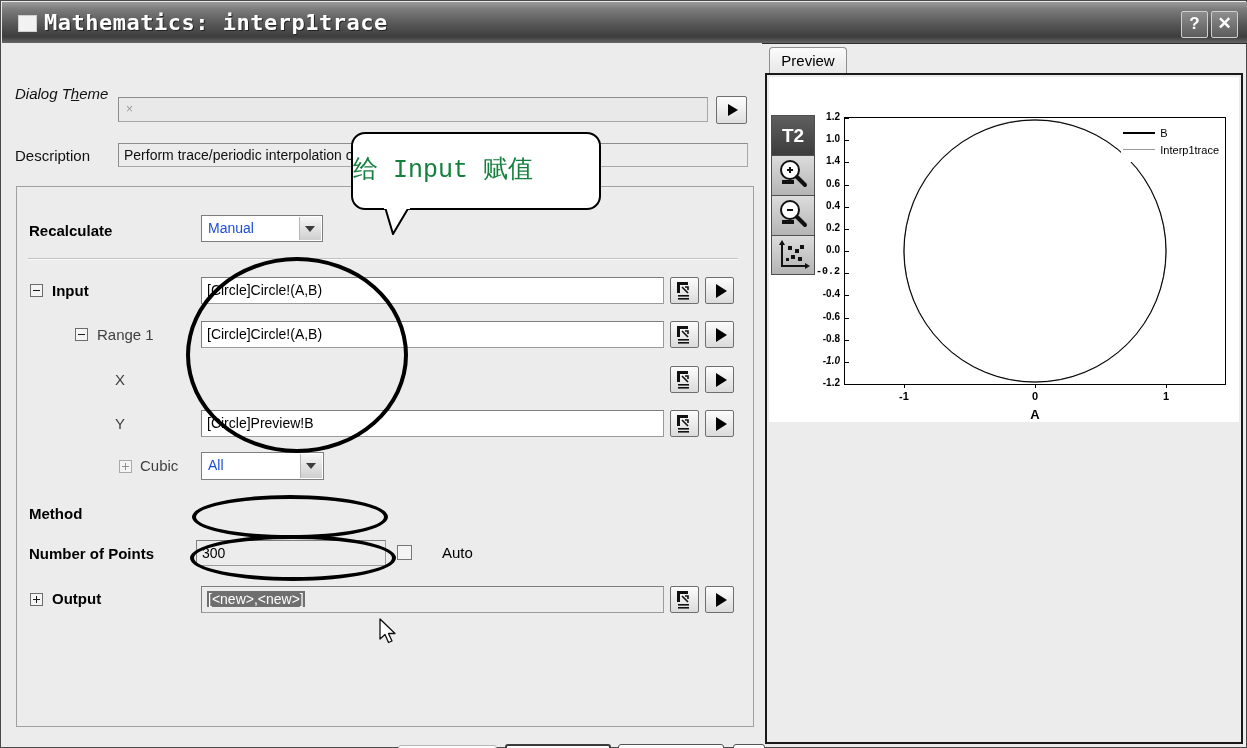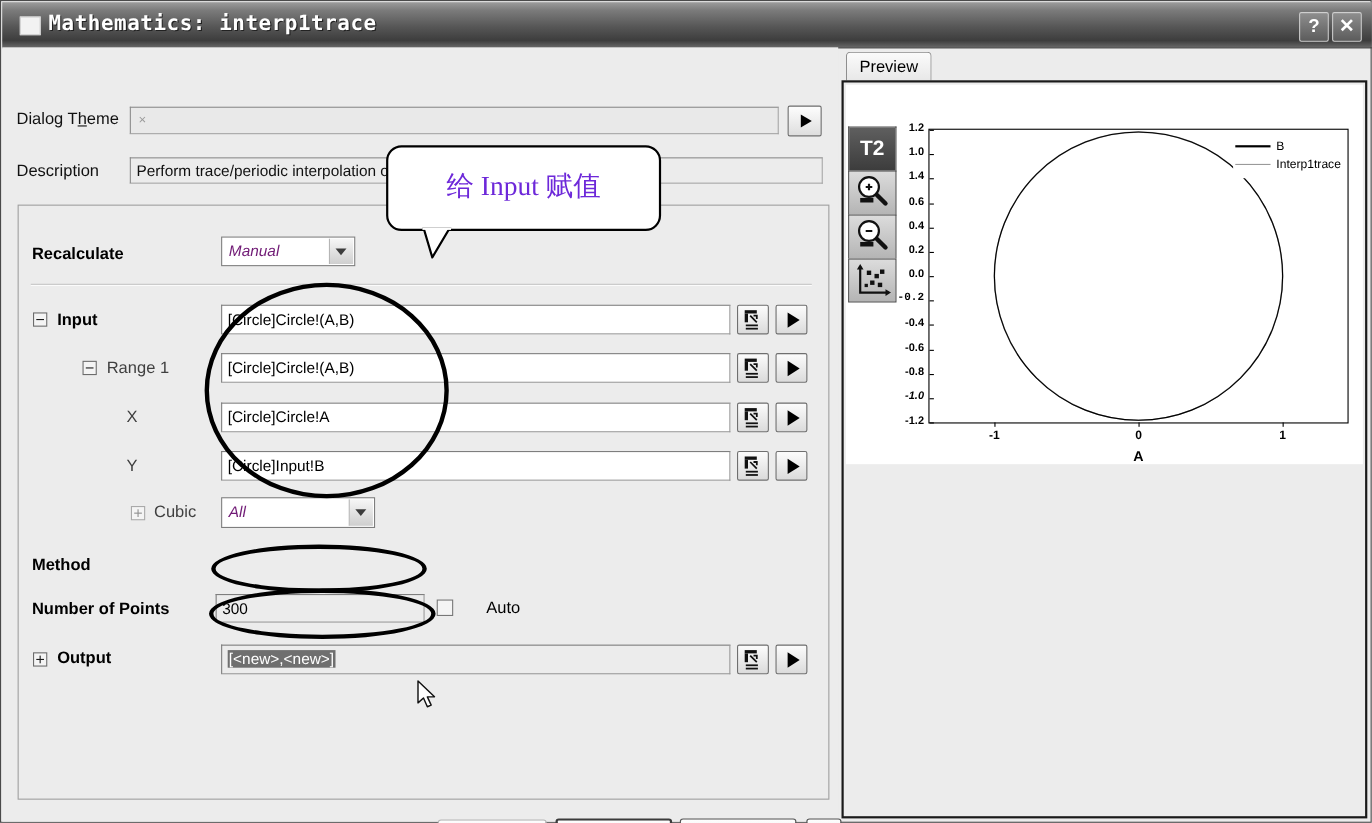--- a/index.html
+++ b/index.html
@@ -35,21 +35,21 @@
     left: 16px; top: 13px;
     width: 17px; height: 15px;
     background: #f2f2f2;
     border: 1px solid #d0d0d0;
   }
   #title-text {
     position: absolute;
     left: 42px; top: 8px;
     color: #ffffff;
     font-family: "DejaVu Sans Mono", monospace;
-    font-size: 19px;
+    font-size: 22px;
     font-weight: bold;
     letter-spacing: 0.5px;
     white-space: nowrap;
     text-shadow: 1px 1px 0 #222;
   }
   .titlebtn {
     position: absolute;
     top: 9px;
     width: 25px; height: 25px;
     background: linear-gradient(to bottom, #8e8e8e, #5c5c5c);
@@ -75,21 +75,21 @@
   }
 
   .hdr-label {
     position: absolute;
     font-size: 15px;
     color: #111;
     font-family: "Liberation Sans", sans-serif;
   }
   .hdr-label u { text-decoration: underline; }
 
-  #theme-label { left: 13px; top: 57px; }
+  #theme-label { left: 13px; top: 42px; font-style: italic; }
   #theme-input {
     position: absolute;
     left: 116px; top: 54px;
     width: 590px; height: 25px;
     box-sizing: border-box;
     background: #e9e9e9;
     border: 1px solid #a7a7a7;
     border-top-color: #8d8d8d;
     border-left-color: #8d8d8d;
     font-size: 12px;
@@ -212,24 +212,23 @@
     position: absolute;
     box-sizing: border-box;
     background: #ffffff;
     border: 1px solid #7e7e7e;
     cursor: pointer;
   }
   .combo .cval {
     position: absolute;
     left: 6px; top: 4px;
     font-size: 14px;
-    color: #701a75;
+    color: #1d4ed8;
     font-family: "Liberation Sans", sans-serif;
     white-space: nowrap;
-    font-style: italic;
   }
   .combo .cbtn {
     position: absolute;
     right: 1px; top: 1px;
     bottom: 1px;
     width: 21px;
     background: linear-gradient(to bottom, #f6f6f6, #cfcfcf);
     border-left: 1px solid #b5b5b5;
   }
   .combo .cbtn::after {
@@ -294,24 +293,23 @@
     width: 250px; height: 78px;
     box-sizing: border-box;
     background: #ffffff;
     border: 2px solid #000;
     border-radius: 14px;
     z-index: 40;
   }
   #callout-text {
     position: absolute;
     left: 0; right: 0; top: 18px;
-    text-align: center;
     font-size: 25px;
-    color: #6d28d9;
-    font-family: Liberation Serif, serif;
+    color: #15803d;
+    font-family: Liberation Mono, monospace;
   }
   #callout-tail {
     position: absolute;
     left: 382px; top: 206px;
     width: 28px; height: 28px;
     z-index: 41;
   }
 
   
   #footer-bar {
@@ -537,48 +535,47 @@
         <rect x="6" y="4" width="11" height="3" fill="#111"></rect>
         <rect x="6" y="7" width="3" height="8" fill="#111"></rect>
         <path d="M11 9 L17 15 M14 9 L17 9 L17 12" stroke="#111" stroke-width="1.6" fill="none"></path>
         <rect x="7" y="17" width="11" height="1.6" fill="#111"></rect>
         <rect x="7" y="20" width="11" height="1.6" fill="#111"></rect>
       </svg>
     </div>
     <div class="arrow-btn" style="left:703px; top:278px;"></div>
 
     <div class="row-label sub" style="left:113px; top:328px;">X</div>
-    <div class="txtfield" style="left:199px; top:323px; width:463px; height:27px;">[Circle]Circle!A</div>
     <div class="fx-btn" style="left:668px; top:323px;">
       <svg width="27" height="25" viewBox="0 0 27 25">
         <rect x="6" y="4" width="11" height="3" fill="#111"></rect>
         <rect x="6" y="7" width="3" height="8" fill="#111"></rect>
         <path d="M11 9 L17 15 M14 9 L17 9 L17 12" stroke="#111" stroke-width="1.6" fill="none"></path>
         <rect x="7" y="17" width="11" height="1.6" fill="#111"></rect>
         <rect x="7" y="20" width="11" height="1.6" fill="#111"></rect>
       </svg>
     </div>
     <div class="arrow-btn" style="left:703px; top:323px;"></div>
 
     <div class="row-label sub" style="left:113px; top:372px;">Y</div>
-    <div class="txtfield" style="left:199px; top:367px; width:463px; height:27px;">[Circle]Input!B</div>
+    <div class="txtfield" style="left:199px; top:367px; width:463px; height:27px;">[Circle]Preview!B</div>
     <div class="fx-btn" style="left:668px; top:367px;">
       <svg width="27" height="25" viewBox="0 0 27 25">
         <rect x="6" y="4" width="11" height="3" fill="#111"></rect>
         <rect x="6" y="7" width="3" height="8" fill="#111"></rect>
         <path d="M11 9 L17 15 M14 9 L17 9 L17 12" stroke="#111" stroke-width="1.6" fill="none"></path>
         <rect x="7" y="17" width="11" height="1.6" fill="#111"></rect>
         <rect x="7" y="20" width="11" height="1.6" fill="#111"></rect>
       </svg>
     </div>
     <div class="arrow-btn" style="left:703px; top:367px;"></div>
 
     <div class="expander plus dim" style="left:117px; top:417px;"></div>
     <div class="row-label sub" style="left:138px; top:414px;">Cubic</div>
-    <div class="combo" style="left:199px; top:409px; width:140px; height:28px;">
+    <div class="combo" style="left:199px; top:409px; width:123px; height:28px;">
       <div class="cval">All</div>
       <div class="cbtn"></div>
     </div>
 
     <div class="row-label bold" style="left:27px; top:462px;">Method</div>
 
     <div class="row-label bold" style="left:27px; top:502px;">Number of Points</div>
     <div class="txtfield readonly" style="left:194px; top:497px; width:190px; height:26px;">300</div>
     <div class="chk-box" style="left:395px; top:502px;"></div>
     <div class="row-label" style="left:416px; top:501px;margin-left:24px;">Auto</div>

